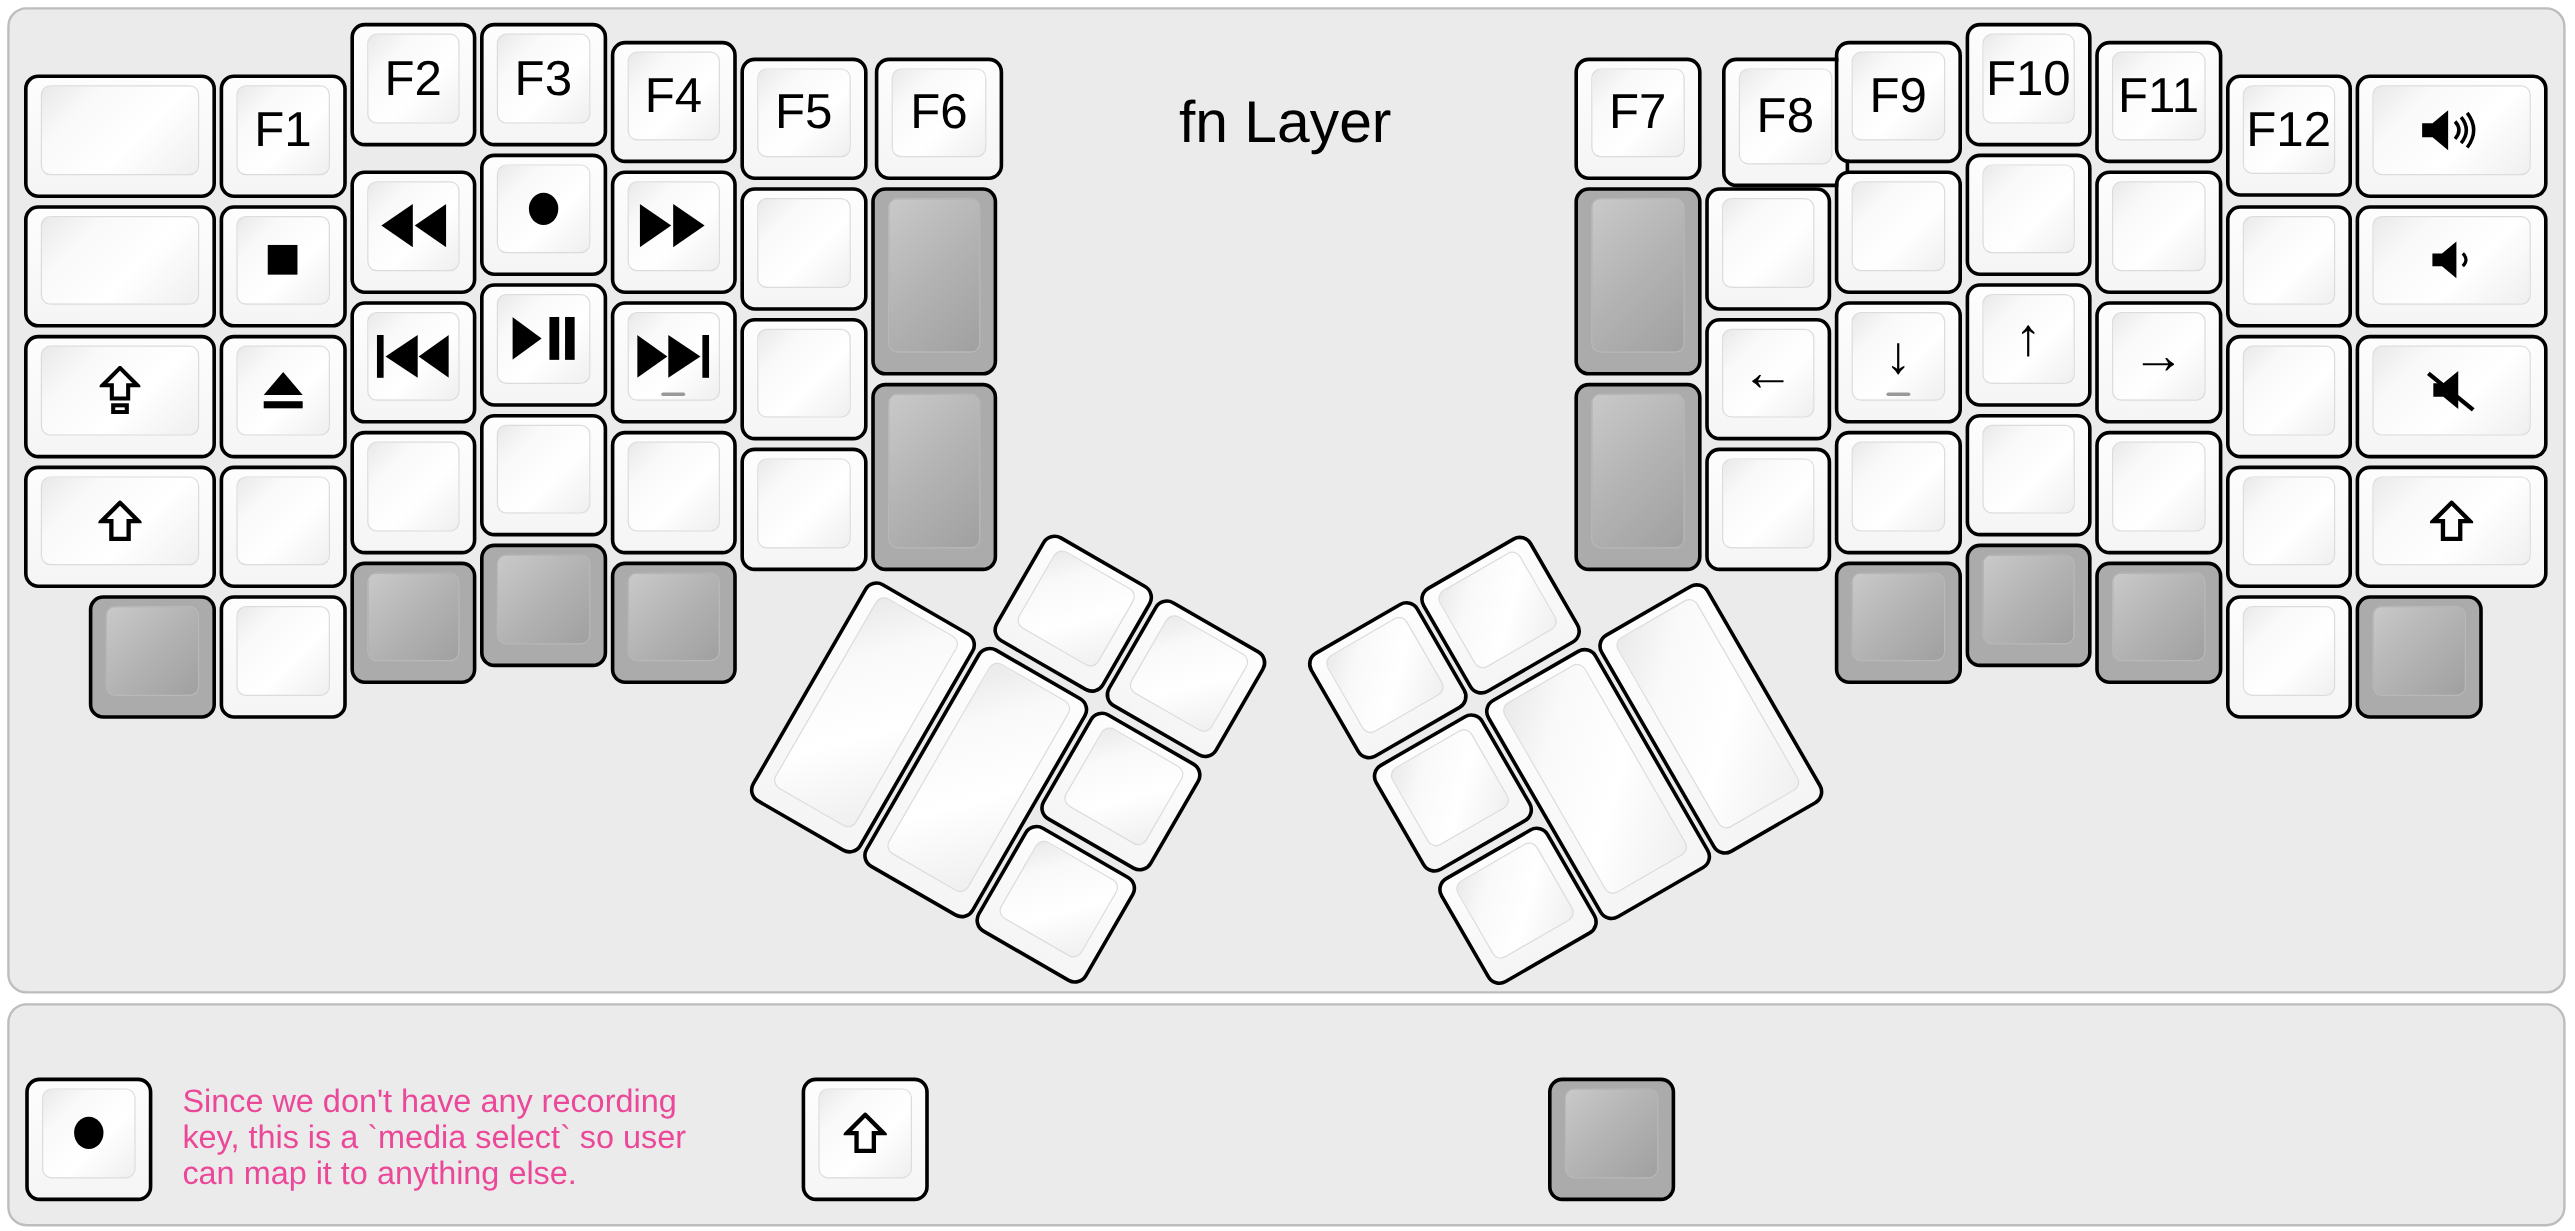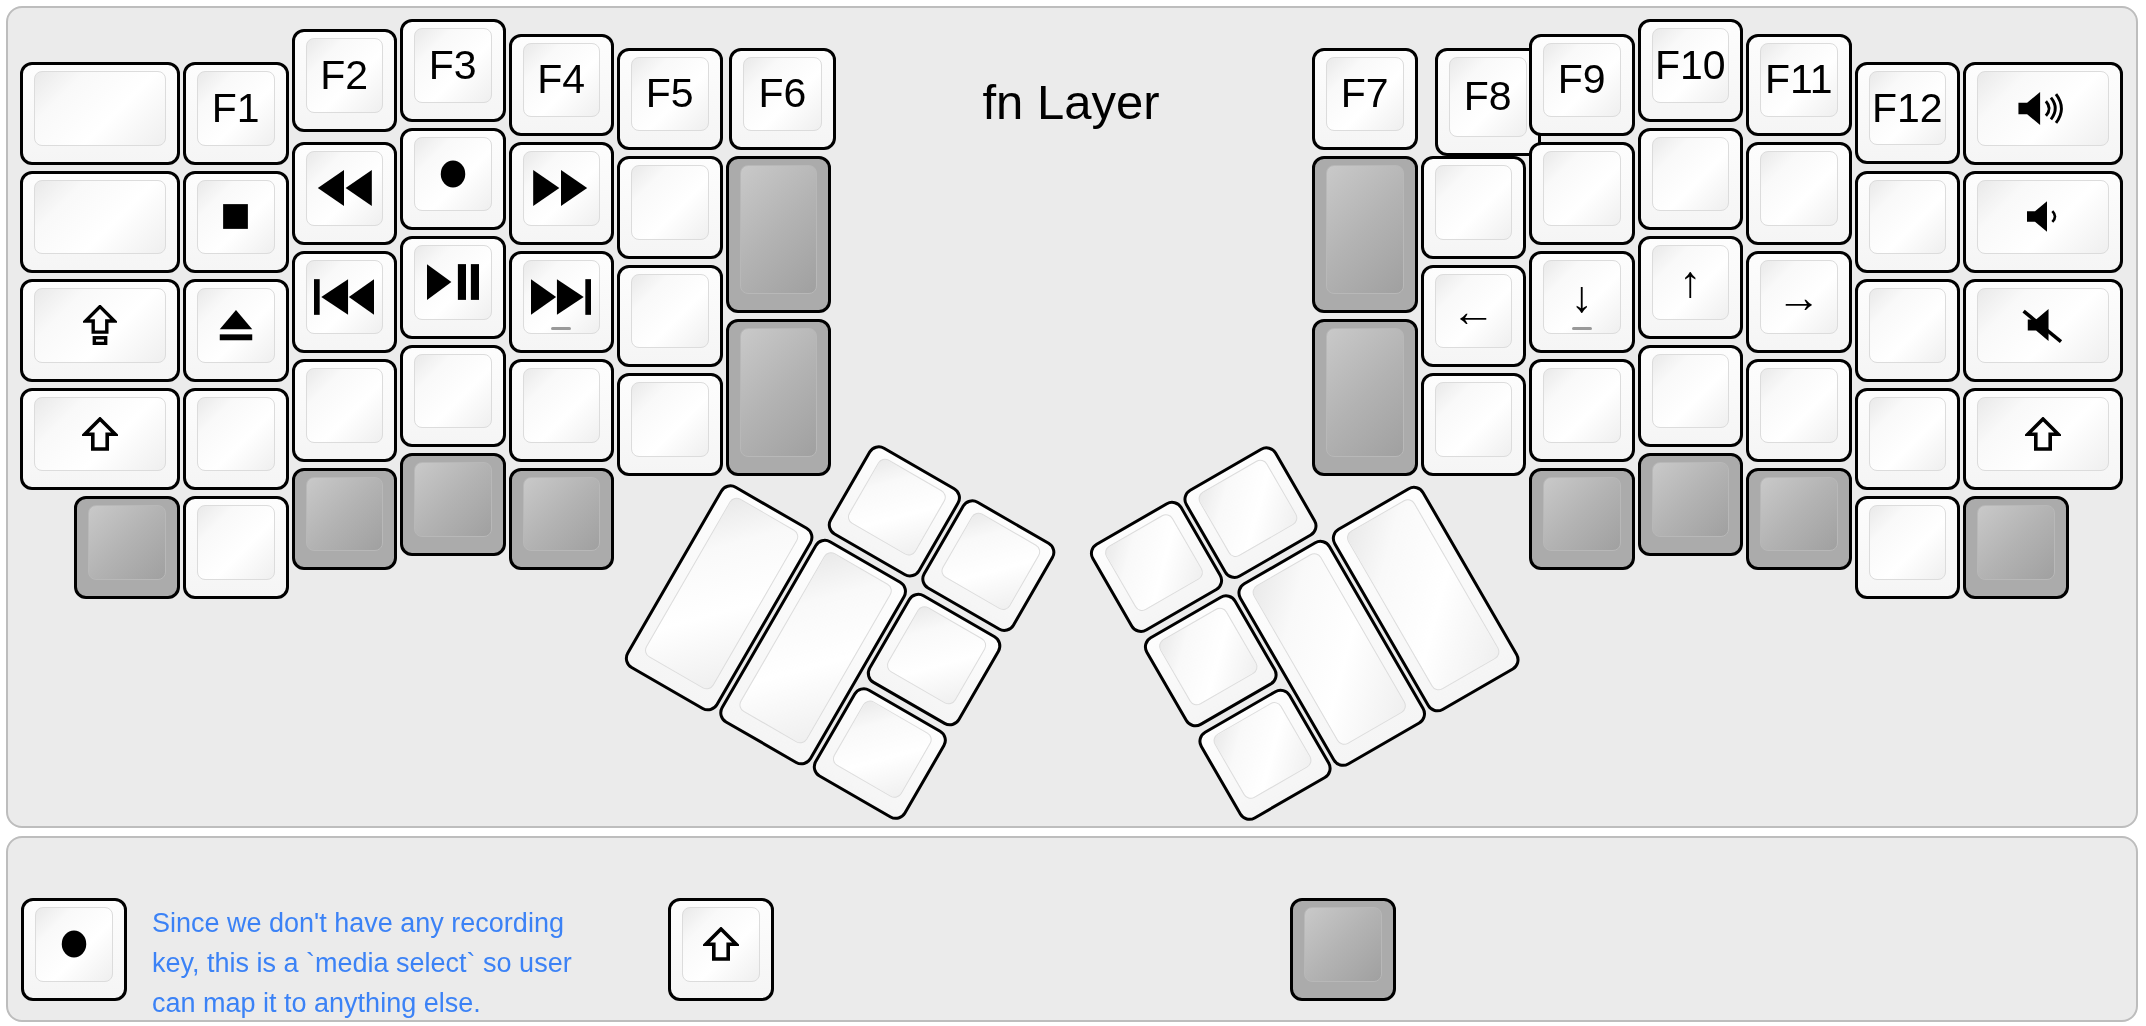--- a/index.html
+++ b/index.html
@@ -22,21 +22,21 @@
             border:1.5px solid #b8b8b8;}
   .klabel{font-size:41px;color:#000;line-height:1;}
   .kicon svg{fill:#000;display:block;}
   .kicon .s{fill:none;stroke:#000;stroke-width:2;}
   .kicon .o path,.kicon .o rect{fill:none;stroke:#000;stroke-width:2.4;stroke-linejoin:miter;}
   .ar{font-size:44px;line-height:1;color:#000;}
   .homing{position:absolute;bottom:3px;left:50%;transform:translateX(-50%);
           width:20px;height:3.5px;background:#999;border-radius:2px;}
   .cluster{position:absolute;width:0;height:0;transform-origin:0 0;}
   
-  .legend-text{position:absolute;font-size:27px;line-height:40px;color:#3b82f6;white-space:pre-line;}
+  .legend-text{position:absolute;font-size:27px;line-height:30px;color:#ec4899;white-space:pre-line;}
   #legend-text-1{left:152px;top:903px;}
   #legend-text-2{left:798px;top:918px;}
   #legend-text-3{left:1415px;top:903px;}
 </style>
 </head>
 <body>
 
 <div class="canvas">
   <div class="panel" id="keyboard-panel"></div>
   <div class="panel" id="legend-panel"></div>
@@ -87,21 +87,21 @@
             <svg width="36" height="31" viewBox="0 0 24 21">
               <path d="M12 0 L23 13 L1 13 Z"></path>
               <rect x="1" y="16.5" width="22" height="4"></rect>
             </svg>
           </span>
         </div>
       </div>
       <div class="key kw" style="left: 183px; top: 387.5px; width: 105.5px; height: 102.5px;">
         <div class="ktop"></div>
       </div>
-      <div class="key kw" style="left: 291.5px; top: 29px; width: 105.5px; height: 102.5px;">
+      <div class="key kw" style="left: 291.5px; top: 19px; width: 105.5px; height: 102.5px;">
         <div class="ktop">
           <span class="klabel">F2</span>
         </div>
       </div>
       <div class="key kw" style="left: 291.5px; top: 142px; width: 105.5px; height: 102.5px;">
         <div class="ktop">
           <span class="kicon">
             <svg width="56" height="36" viewBox="0 0 34 22">
               <path d="M17 0 L1 11 L17 22 Z"></path>
               <path d="M34 0 L18 11 L34 22 Z"></path>

